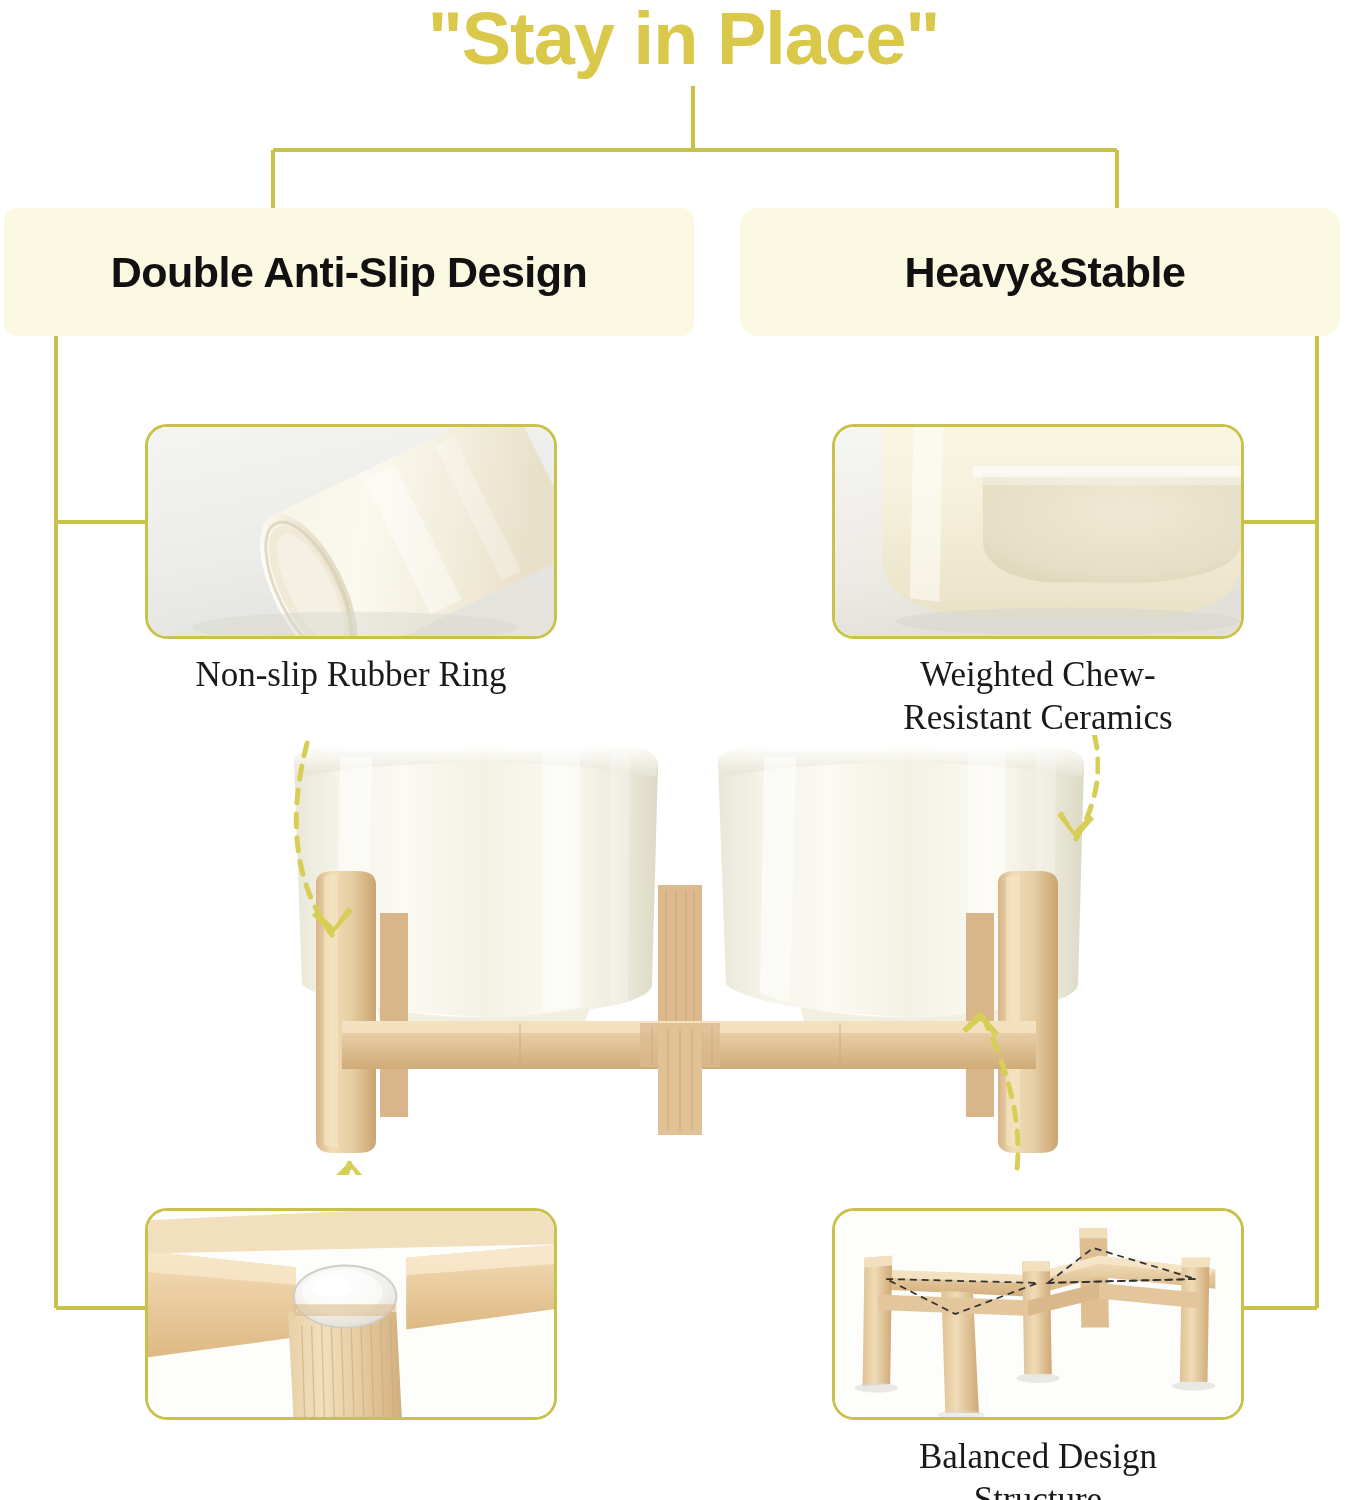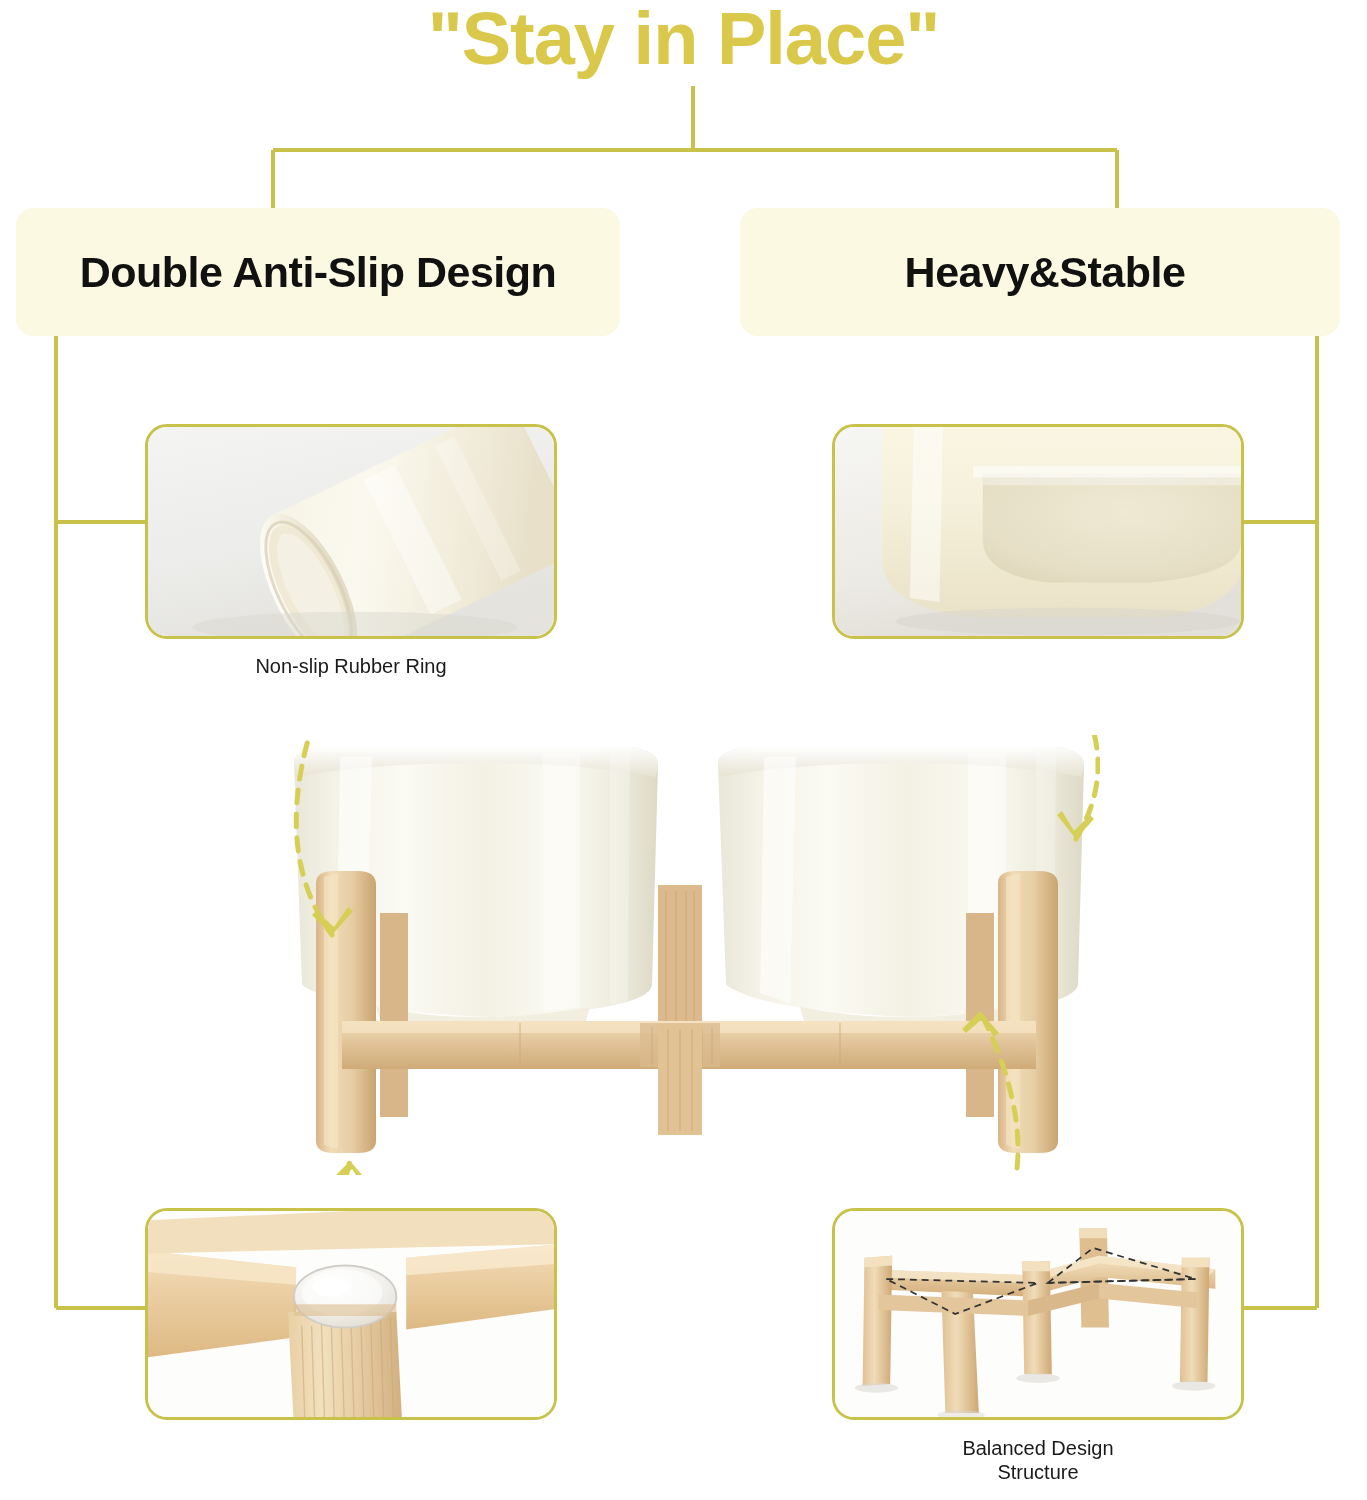--- a/index.html
+++ b/index.html
@@ -50,21 +50,21 @@
     align-items: center;
     justify-content: center;
   }
   .pill-text {
     font-size: 43px;
     font-weight: bold;
     color: #111111;
     letter-spacing: -0.5px;
     white-space: nowrap;
   }
-  #pill-left  { left: 16px;   top: 208px; width: 604px; height: 128px; }
+  #pill-left  { left: 4px;   top: 208px; width: 690px; height: 128px; border-radius: 13px; }
   #pill-right { left: 740px; top: 208px; width: 600px; height: 128px; padding-left: 10px; }
 
   
   .panel {
     position: absolute;
     border: 3px solid #c9c24a;
     border-radius: 22px;
     overflow: hidden;
     background: #ffffff;
   }
@@ -72,24 +72,24 @@
 
   #panel-tl { left: 145px;  top: 424px;  width: 412px; height: 215px; }
   #panel-tr { left: 832px;  top: 424px;  width: 412px; height: 215px; }
   #panel-bl { left: 145px;  top: 1208px; width: 412px; height: 212px; }
   #panel-br { left: 832px;  top: 1208px; width: 412px; height: 212px; }
 
   
   .caption {
     position: absolute;
     text-align: center;
-    font-size: 20px;
+    font-size: 35px;
     line-height: 1.22;
     color: #1a1a1a;
-    font-family: Liberation Sans, sans-serif;
+    font-family: Liberation Serif, serif;
   }
   #cap-tl { left: 145px;  top: 654px;  width: 412px; }
   #cap-tr { left: 822px;  top: 654px;  width: 432px; }
   #cap-bl { left: 145px;  top: 1440px; width: 412px; }
   #cap-br { left: 832px;  top: 1436px; width: 412px; }
 
   
   #hero {
     position: absolute;
     left: 280px;
@@ -307,20 +307,22 @@
       <ellipse cx="206" cy="172" rx="22" ry="5" fill="#d9d7d0" opacity="0.55"></ellipse>
       <ellipse cx="364" cy="180" rx="22" ry="5" fill="#d9d7d0" opacity="0.55"></ellipse>
     </svg>
   </div>
 
   <div class="caption" id="cap-tl">
     <div>Non-slip Rubber Ring</div>
   </div>
 
   <div class="caption" id="cap-tr">
+    <div>Weighted Chew-</div>
+    <div>Resistant Ceramics</div>
   </div>
 
 
   <div class="caption" id="cap-br">
     <div>Balanced Design</div>
     <div>Structure</div>
   </div>
 
   <div id="hero">
     <svg viewBox="0 0 820 440" preserveAspectRatio="none">

